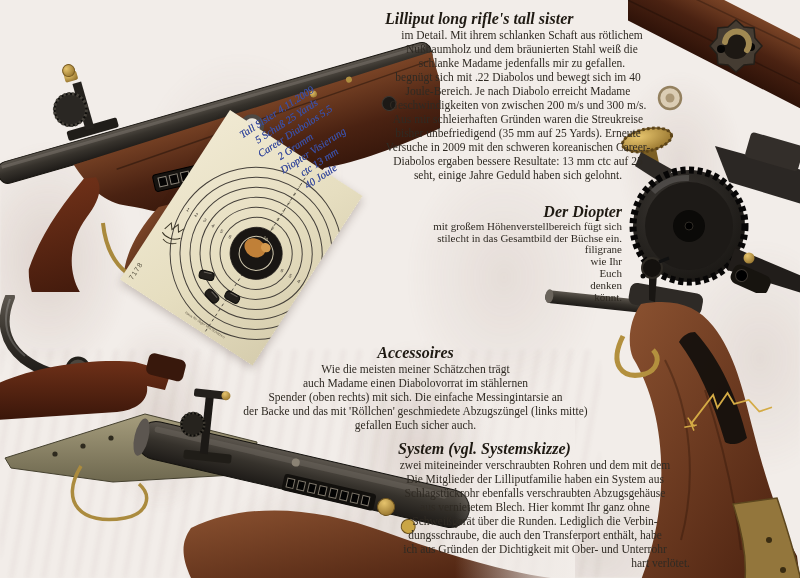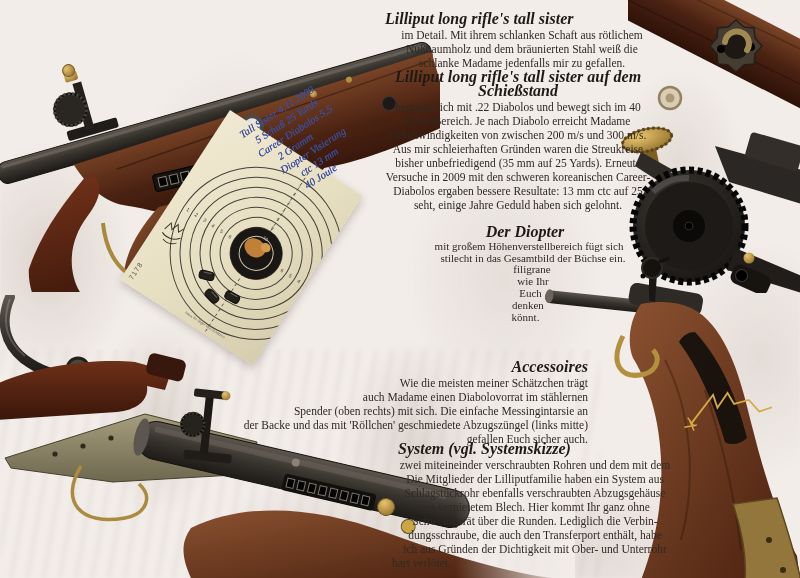--- a/index.html
+++ b/index.html
@@ -29,35 +29,35 @@
     filter:blur(2px);opacity:.8;
   }
   .photo{position:absolute;pointer-events:none;}
   
   .article{position:absolute;color:#2f2a23;font-size:11.5px;line-height:14px;text-align:center;z-index:30;}
   .article .hd{font-weight:bold;font-style:italic;font-size:16px;color:#1f1a13;margin-bottom:2px;}
   .article .lines div{white-space:nowrap;}
   #art-intro{left:372px;top:12px;width:300px;}
   #art-intro .hd{text-align:left;padding-left:13px;}
   #art-range{left:362px;top:70px;width:312px;}
-  #art-diopter{left:402px;top:206px;width:240px;text-align:center;font-size:11px;line-height:11.8px;margin-top:20px;}
+  #art-diopter{left:382px;top:206px;width:240px;text-align:right;font-size:11px;line-height:11.8px;}
   #art-diopter .hd{padding-left:6px;margin-bottom:3px;}
   #art-diopter .lines div:nth-child(1){margin-left:14px;}
   #art-diopter .lines div:nth-child(2){margin-left:22px;}
   #art-diopter .lines div:nth-child(3){margin-left:20px;}
   #art-diopter .lines div:nth-child(4){margin-left:22px;}
   #art-diopter .lines div:nth-child(5){margin-left:17px;}
   #art-diopter .lines div:nth-child(6){margin-left:12px;}
   #art-diopter .lines div:nth-child(7){margin-left:7px;}
   #art-diopter .lines div:nth-child(8){margin-left:4px;}
   #art-diopter .lines div:nth-child(9){margin-left:1px;}
-  #art-access{left:243px;top:360px;width:345px;text-align:right;}
+  #art-access{left:243px;top:346px;width:345px;}
   #art-system{left:380px;top:442px;width:310px;}
   #art-system .hd{text-align:left;padding-left:18px;}
-  #art-system .lines div:last-child{text-align:left;padding-left:12px;}
+  #art-system .lines div:last-child{text-align:right;padding-left:12px;}
   
   #target-card{
     position:absolute;left:230px;top:110px;width:158px;height:202px;
     transform:rotate(33deg);transform-origin:0 0;
     background:linear-gradient(115deg,#f0e9d2 0%,#e6dec0 55%,#d6cdae 100%);
     box-shadow:2px 3px 8px rgba(60,40,30,.25);
     z-index:10;overflow:hidden;
   }
   #handwriting{
     position:absolute;left:237px;top:130px;width:175px;
@@ -354,21 +354,20 @@
 
   <div class="article" id="art-intro">
     <div class="hd">Lilliput long rifle's tall sister</div>
     <div class="lines">
         <div>im Detail. Mit ihrem schlanken Schaft aus rötlichem</div>
         <div>Nußbaumholz und dem bräunierten Stahl weiß die</div>
         <div>schlanke Madame jedenfalls mir zu gefallen.</div>
       </div>
   </div>
   <div class="article" id="art-range">
-    <div class="hd">Lilliput long rifle's tall sister auf dem Schießstand</div>
     <div class="lines">
         <div>begnügt sich mit .22 Diabolos und bewegt sich im 40</div>
         <div>Joule-Bereich. Je nach Diabolo erreicht Madame</div>
         <div>Geschwindigkeiten von zwischen 200 m/s und 300 m/s.</div>
         <div>Aus mir schleierhaften Gründen waren die Streukreise</div>
         <div>bisher unbefriedigend (35 mm auf 25 Yards). Erneute</div>
         <div>Versuche in 2009 mit den schweren koreanischen Career-</div>
         <div>Diabolos ergaben bessere Resultate: 13 mm ctc auf 25</div>
         <div>seht, einige Jahre Geduld haben sich gelohnt.</div>
       </div>

